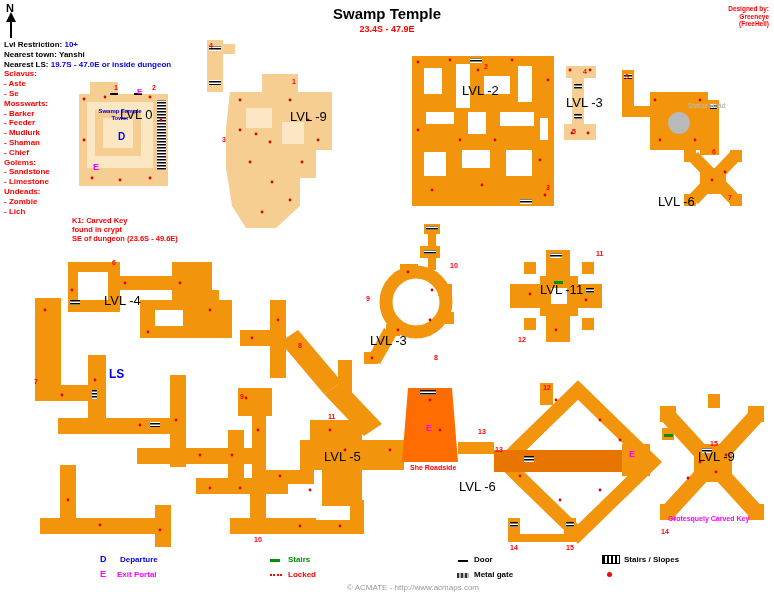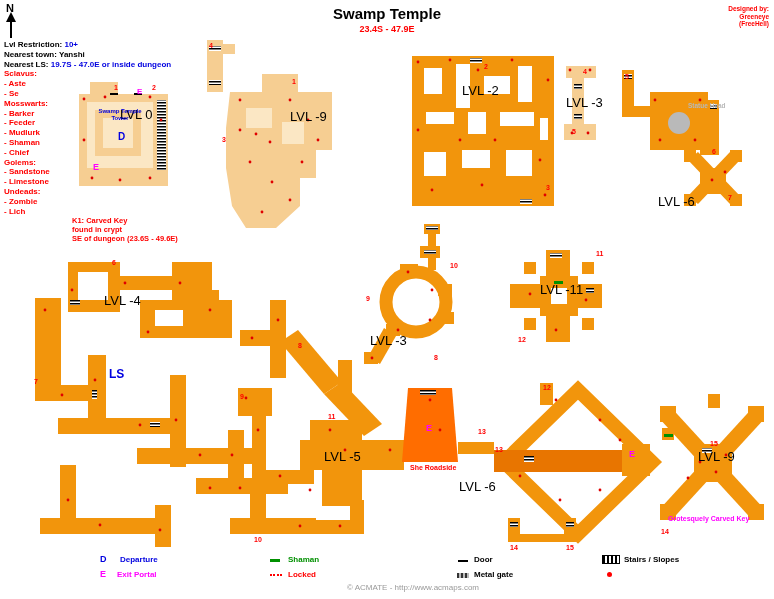--- a/index.html
+++ b/index.html
@@ -423,21 +423,21 @@
 <span class="t num" style="left:661px;top:528px;">14</span>
 <span class="t num" style="left:566px;top:544px;">15</span>
 <span class="t num" style="left:710px;top:440px;">15</span>
 
 <span class="t glyph blue" style="left:100px;top:555px;font-size:9px;">D</span>
 <span class="t legend-label blue" style="left:120px;top:556px;">Departure</span>
 <span class="t glyph mag" style="left:100px;top:570px;font-size:9px;">E</span>
 <span class="t legend-label mag" style="left:117px;top:571px;">Exit Portal</span>
 
 <div class="icon chest-ic" style="left:270px;top:559px;"></div>
-<span class="t legend-label green" style="left:288px;top:556px;">Shaman</span>
+<span class="t legend-label green" style="left:288px;top:556px;">Stairs</span>
 <div class="icon locked-ic" style="left:270px;top:574px;"></div>
 <span class="t legend-label red" style="left:288px;top:571px;">Locked</span>
 
 <div class="icon door-ic" style="left:458px;top:560px;"></div>
 <span class="t legend-label" style="left:474px;top:556px;">Door</span>
 <div class="icon gate-ic" style="left:457px;top:573px;"></div>
 <span class="t legend-label" style="left:474px;top:571px;">Metal gate</span>
 
 <div class="icon stairs-ic" style="left:602px;top:555px;"></div>
 <span class="t legend-label" style="left:624px;top:556px;">Stairs / Slopes</span>

